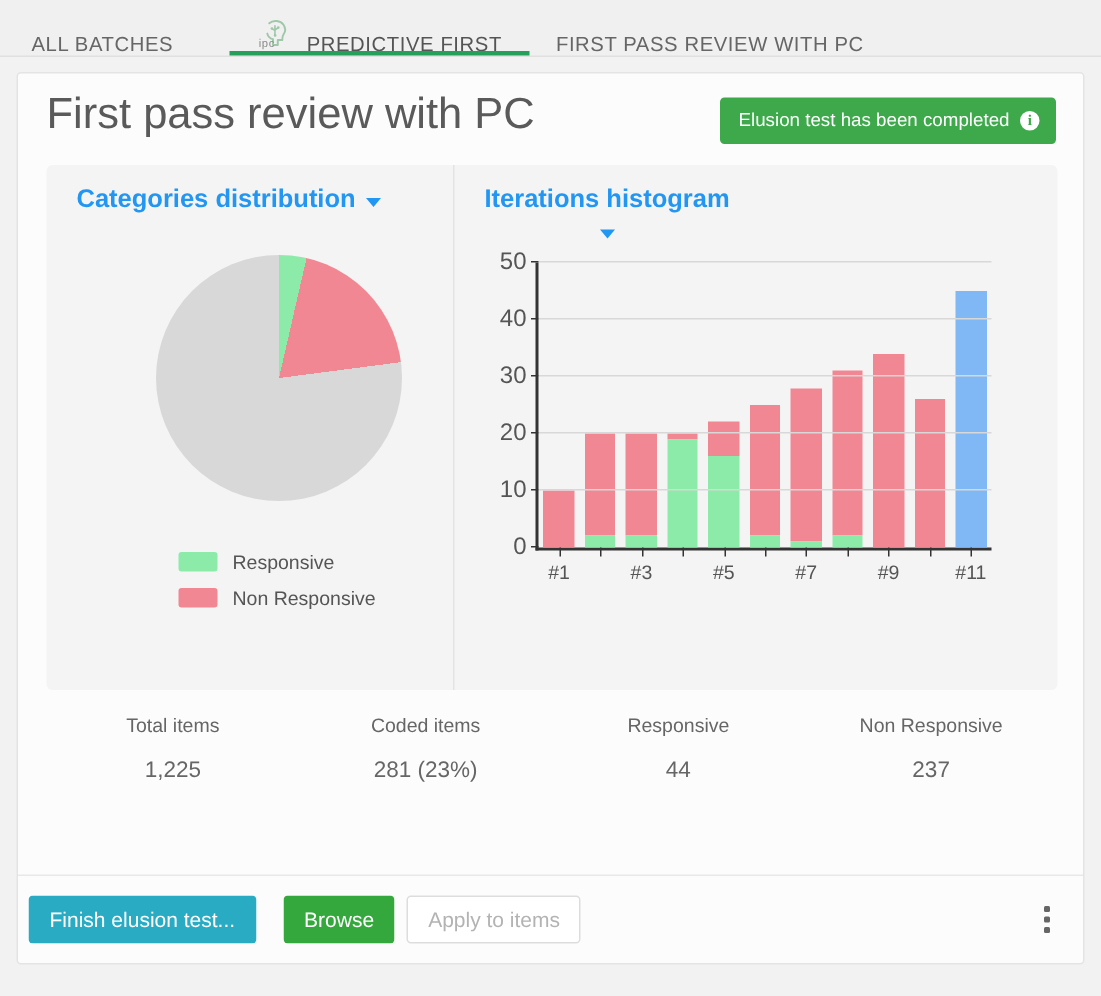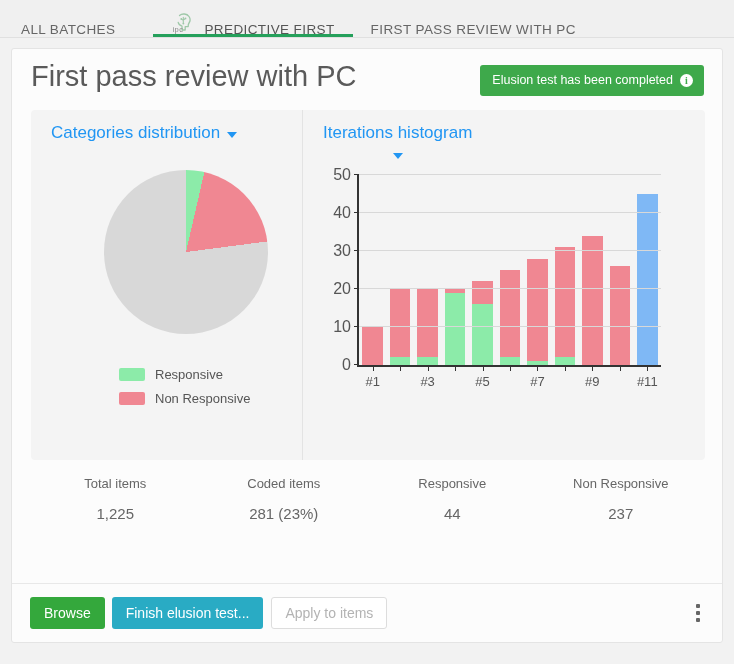--- a/index.html
+++ b/index.html
@@ -130,20 +130,21 @@
   .chart-head {
     position: absolute;
     top: 13px;
     font-size: 17px;
     color: #2196f3;
     cursor: pointer;
     display: flex;
     align-items: center;
     gap: 7px;
     white-space: nowrap;
+    font-weight: bold;
   }
   .pie-col .chart-head { left: 20px; }
   .hist-col .chart-head { left: 20px; flex-direction: column; }
   .caret {
     width: 0; height: 0;
     border-left: 5px solid transparent;
     border-right: 5px solid transparent;
     border-top: 6px solid #2196f3;
     display: inline-block;
     margin-top: 3px;
@@ -514,22 +515,22 @@
       <div class="stat-label">Responsive</div>
       <div class="stat-value">44</div>
     </div>
     <div class="stat">
       <div class="stat-label">Non Responsive</div>
       <div class="stat-value">237</div>
     </div>
   </div>
 
   <div class="footer">
+    <div class="btn btn-finish">Finish elusion test...</div>
     <div class="btn btn-browse">Browse</div>
-    <div class="btn btn-finish">Finish elusion test...</div>
     <div class="btn btn-apply">Apply to items</div>
     <div class="kebab">
       <span></span>
       <span></span>
       <span></span>
     </div>
   </div>
 </div>
 
 </body></html>

